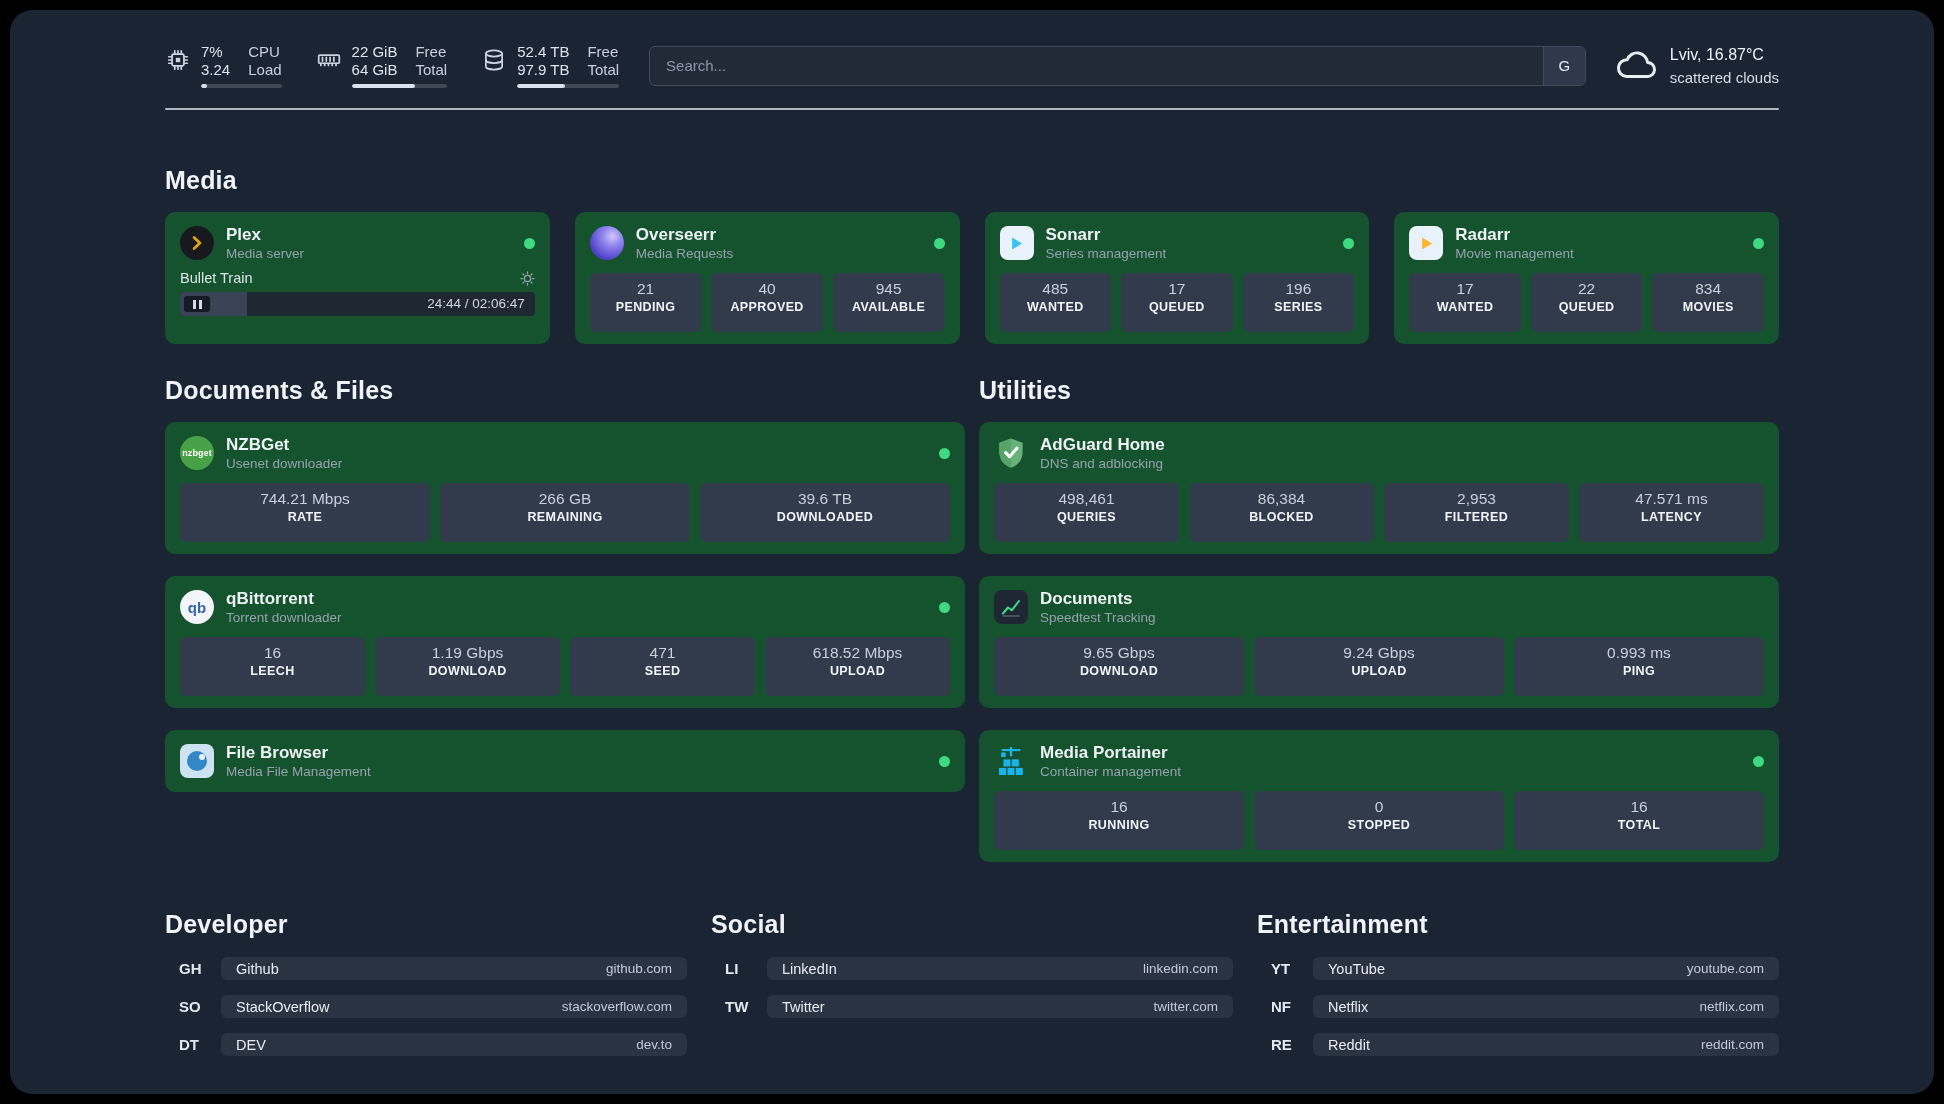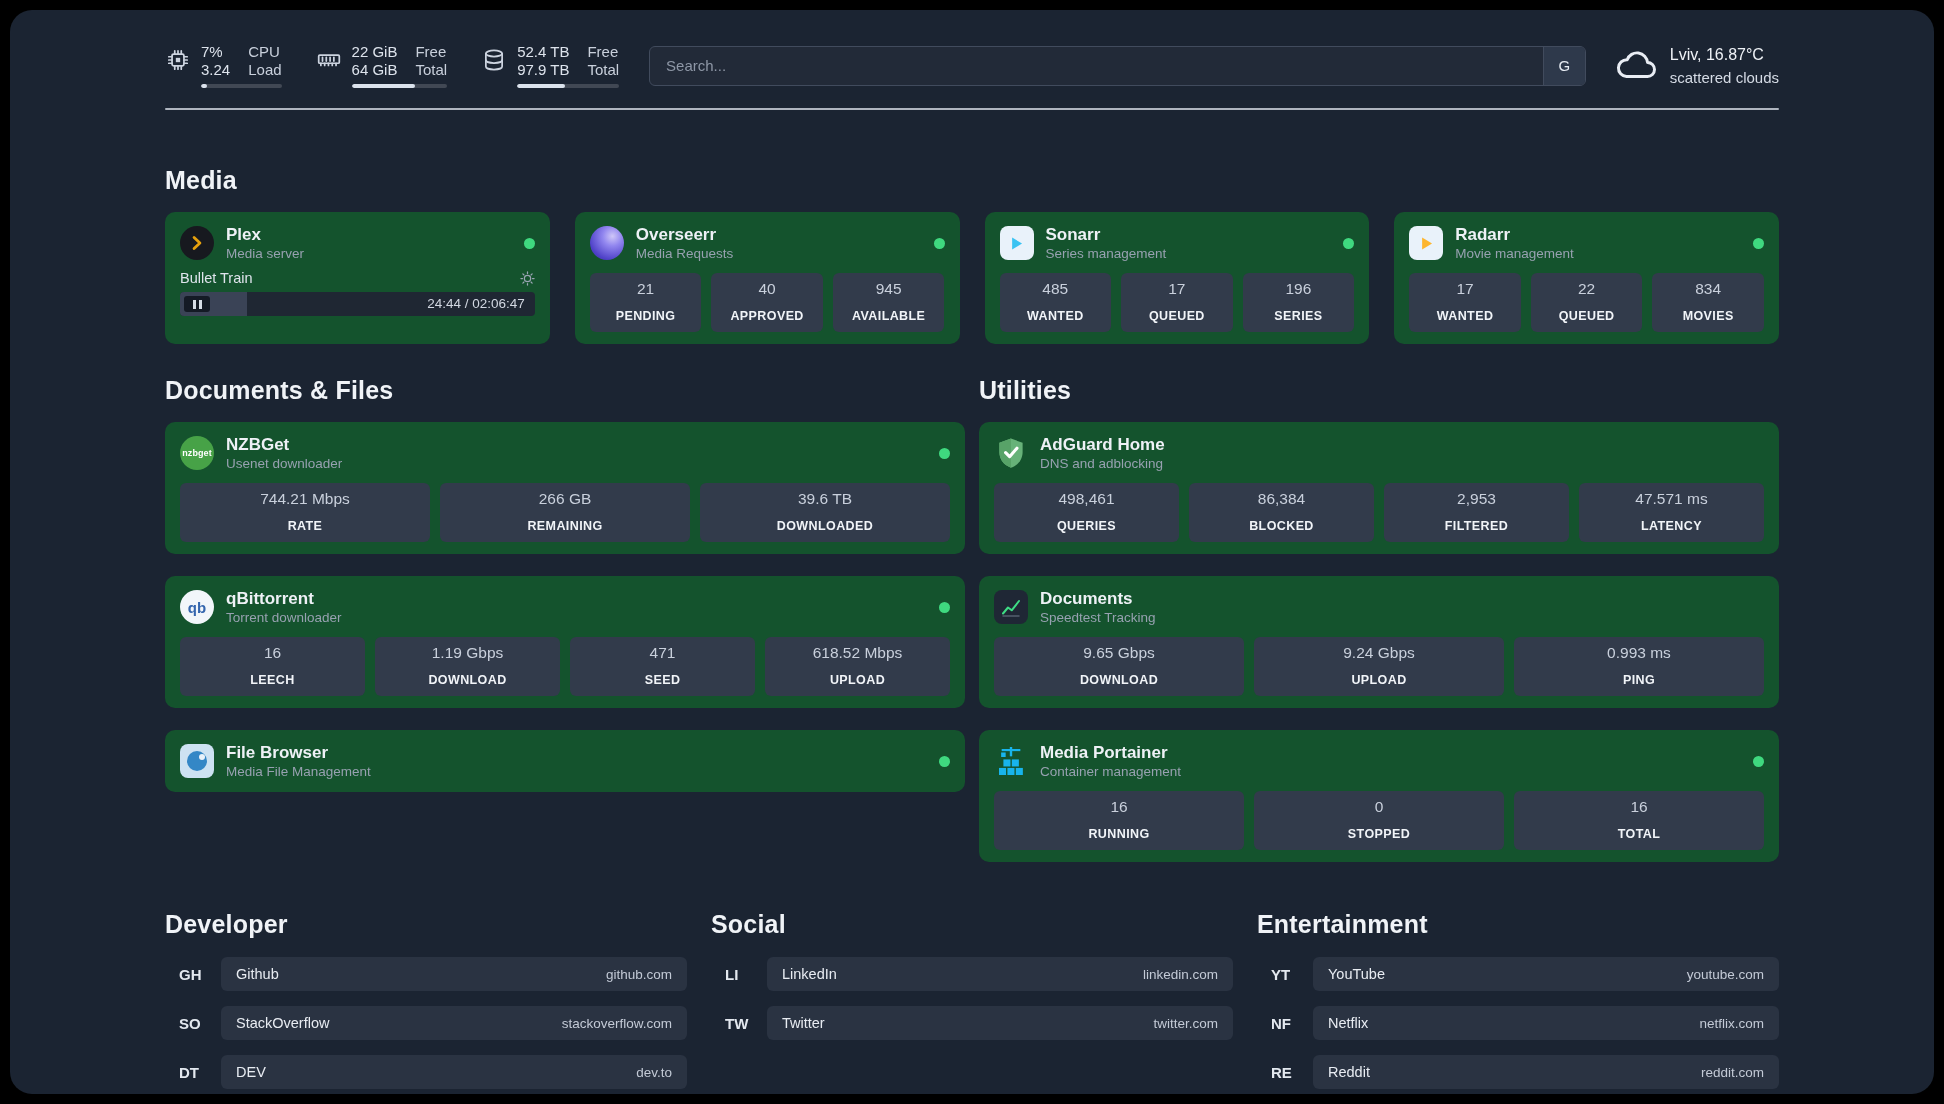--- a/index.html
+++ b/index.html
@@ -37,23 +37,23 @@
   .card { background:#14532d; border-radius:10px; padding:12px 15px; cursor:pointer; }
   .card-header { display:flex; align-items:center; gap:12px; }
   .app-icon { width:34px; height:34px; flex:none; display:flex; align-items:center; justify-content:center; overflow:hidden; }
   .icon-circle { border-radius:50%; }
   .icon-sq { border-radius:8px; }
   .app-name { font-size:17px; font-weight:700; color:#eef1f6; line-height:21px; }
   .app-desc { font-size:13.5px; color:#97a1b0; line-height:17px; }
   .dot { width:11px; height:11px; border-radius:50%; background:#3fd97f; margin-left:auto; flex:none; }
 
   .stats { display:flex; gap:10px; margin-top:11px; }
-  .stat { flex:1; background:#323b4b; border-radius:6px; text-align:center; padding:7px 4px 8px; cursor:default; }
+  .stat { flex:1; background:#323b4b; border-radius:6px; text-align:center; padding:7px 4px 17px; cursor:default; }
   .stat-value { font-size:15.5px; color:#c9d0dc; line-height:18px; }
-  .stat-label { font-size:12.5px; font-weight:700; color:#f1f4f8; letter-spacing:.4px; margin-top:11px; line-height:15px; }
+  .stat-label { font-size:12.5px; font-weight:700; color:#f1f4f8; letter-spacing:.4px; margin-top:2px; line-height:15px; }
 
   
   .player { margin-top:8px; }
   .player-top { display:flex; align-items:center; justify-content:space-between; }
   .player-title { font-size:14.5px; color:#dfe4ec; }
   .gear-btn { background:none; border:none; cursor:pointer; line-height:0; }
   .player-bar { position:relative; height:24px; background:#1f2733; border-radius:4px; margin-top:6px; overflow:hidden; }
   .player-fill { position:absolute; left:0; top:0; bottom:0; background:#3a4356; }
   .pause-btn { position:absolute; left:4px; top:4px; bottom:4px; width:26px; background:#141a25; border:none; border-radius:3px; display:flex; align-items:center; justify-content:center; gap:3px; cursor:pointer; }
   .pause-btn i { display:block; width:3px; height:9px; background:#d7dde6; }
@@ -75,21 +75,21 @@
   .fb-bg { background:#cde2f2; }
   .fb-ring { width:20px; height:20px; border-radius:50%; background:#3487c6; position:relative; }
   .fb-ring::after { content:""; position:absolute; right:2px; top:3px; width:6px; height:6px; border-radius:50%; background:#e9f2fa; }
   .st-bg { background:#1f2735; }
 
   
   .bookmarks { display:grid; grid-template-columns:repeat(3,1fr); gap:24px; padding-bottom:36px; }
   .bm-title { margin:48px 0 18px; }
   .bm-row { display:flex; align-items:center; margin-bottom:15px; }
   .bm-abbr { width:56px; padding-left:14px; font-size:15px; font-weight:600; color:#e3e8ef; flex:none; }
-  .bm-pill { flex:1; height:34px; background:#2a3342; border-radius:6px; display:flex; align-items:center; justify-content:space-between; padding:0 15px; cursor:pointer; }
+  .bm-pill { flex:1; height:23px; background:#2a3342; border-radius:6px; display:flex; align-items:center; justify-content:space-between; padding:0 15px; cursor:pointer; }
   .bm-name { font-size:14.5px; color:#e8ecf2; }
   .bm-url { font-size:13.5px; color:#c3cad6; }
 </style>
 </head>
 <body>
 
 <div class="dashboard">
   <div class="content">
 
     <header class="topbar">

